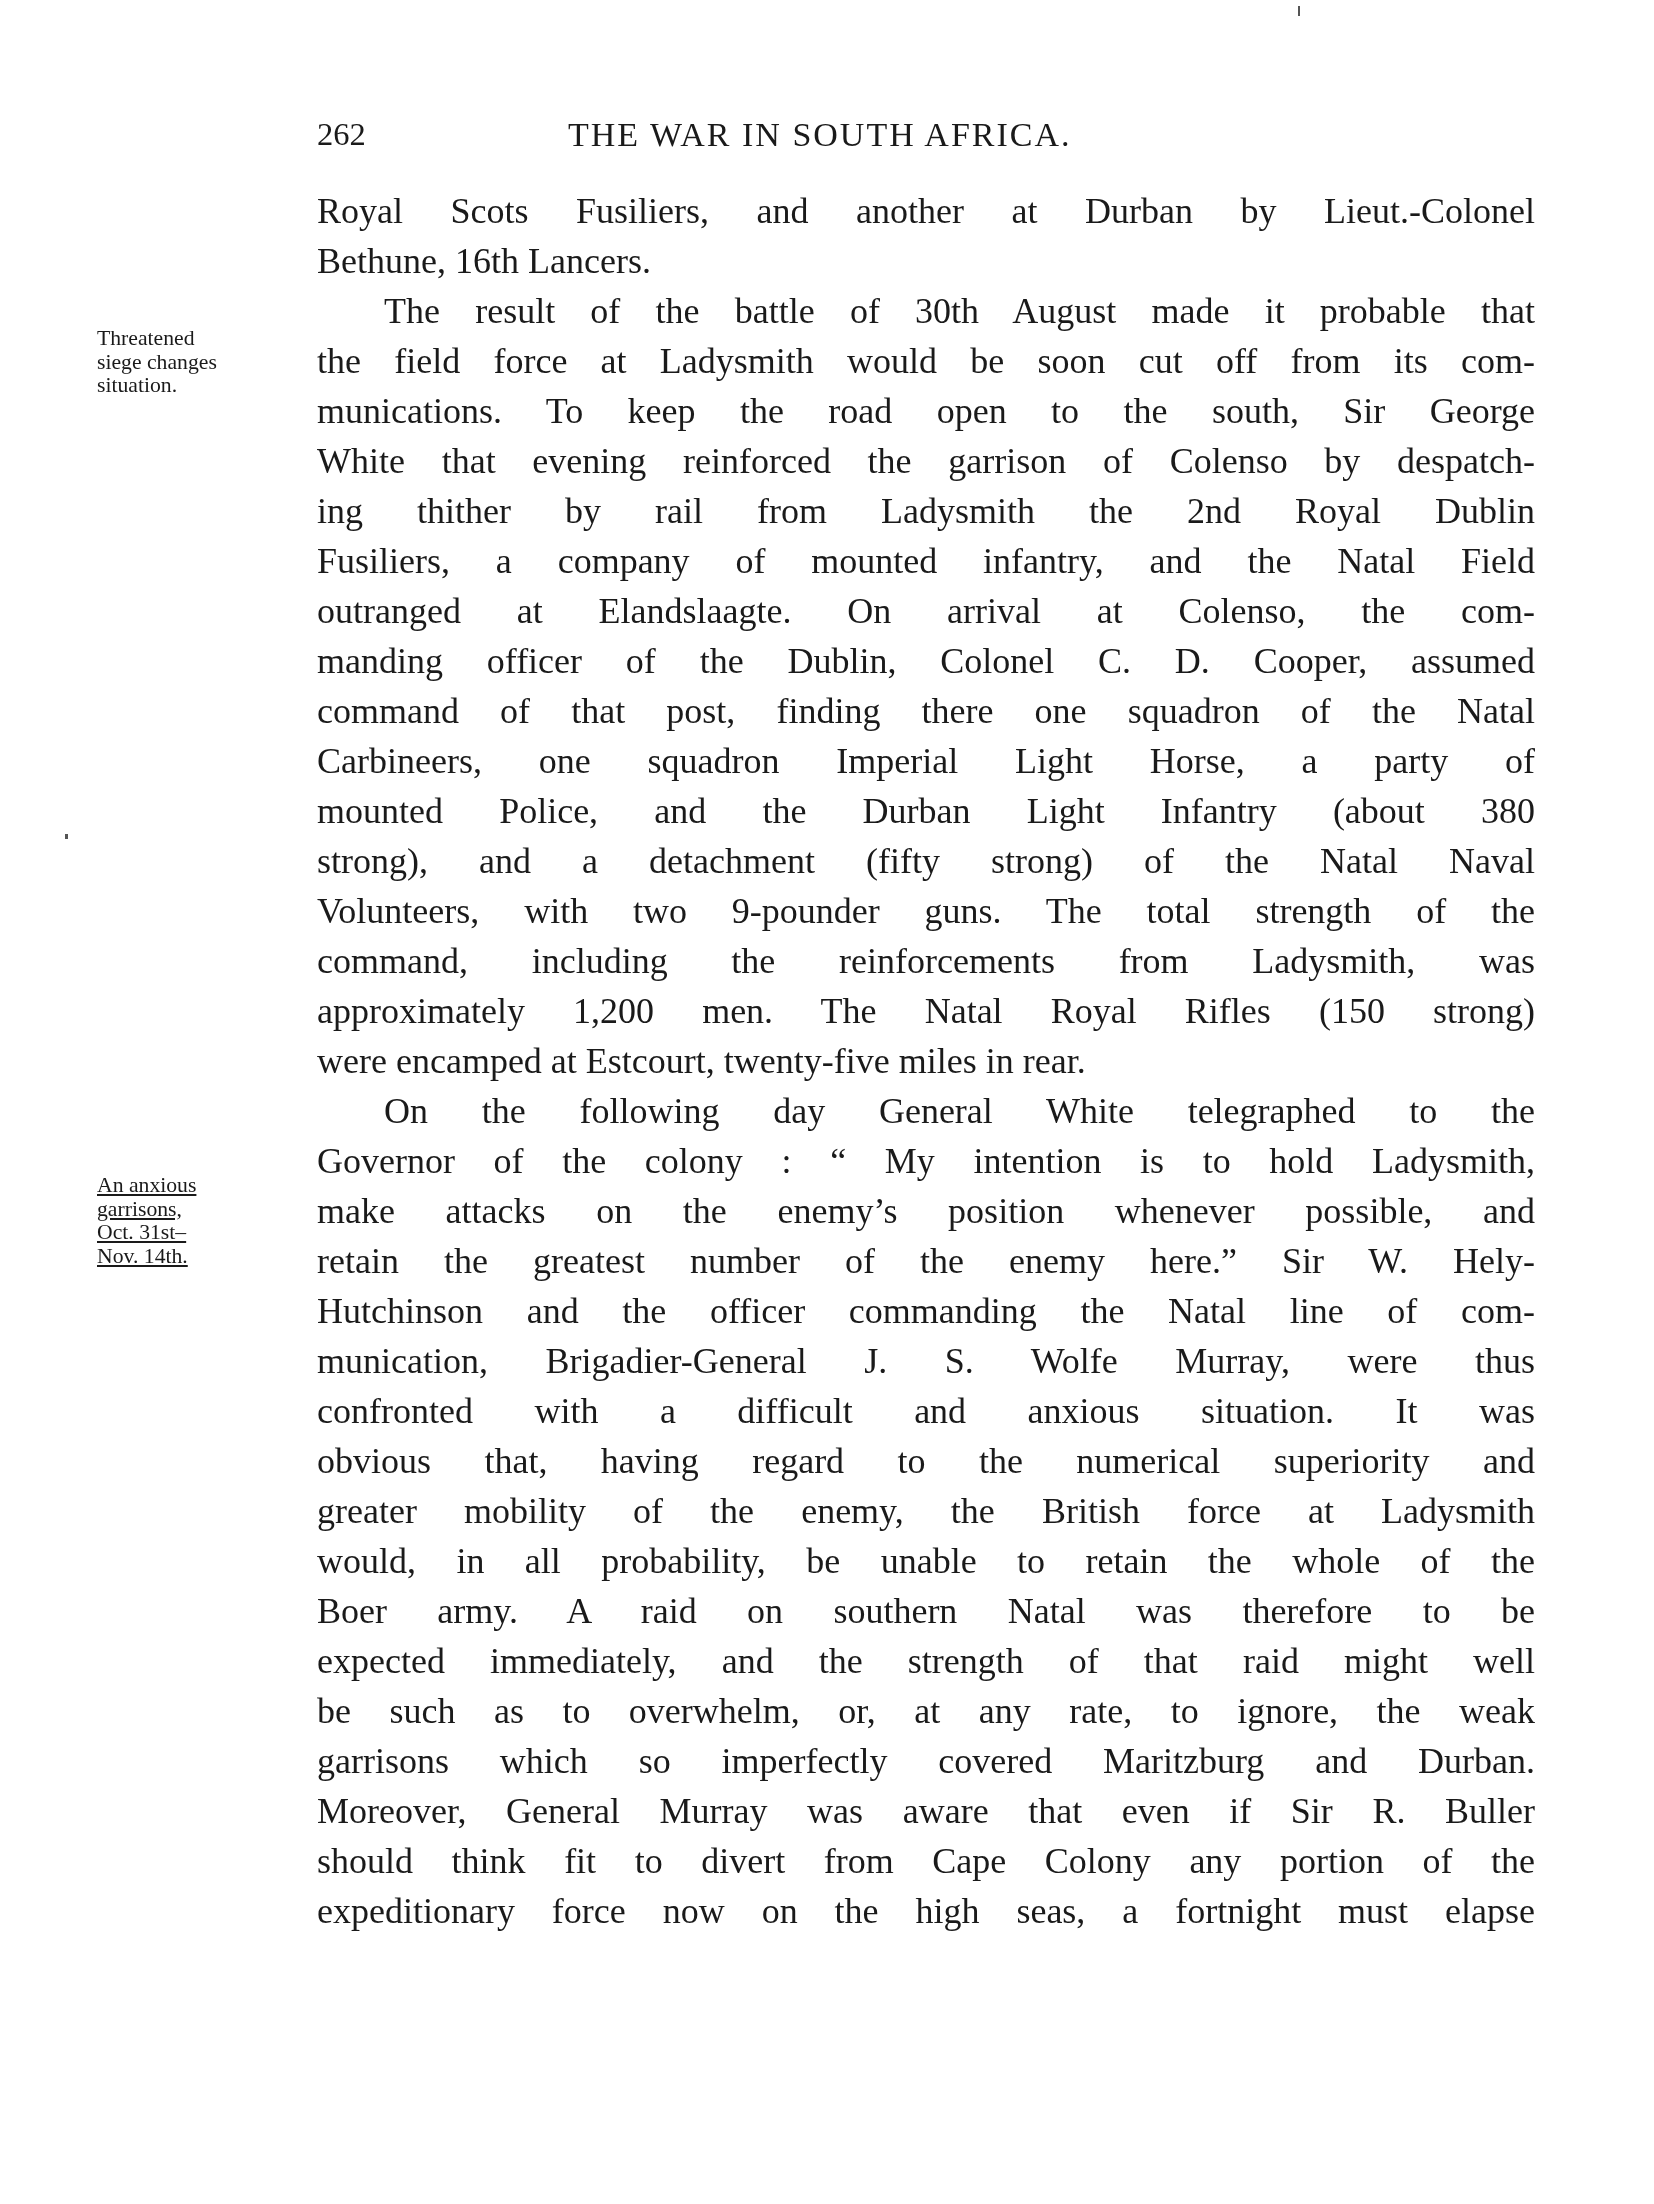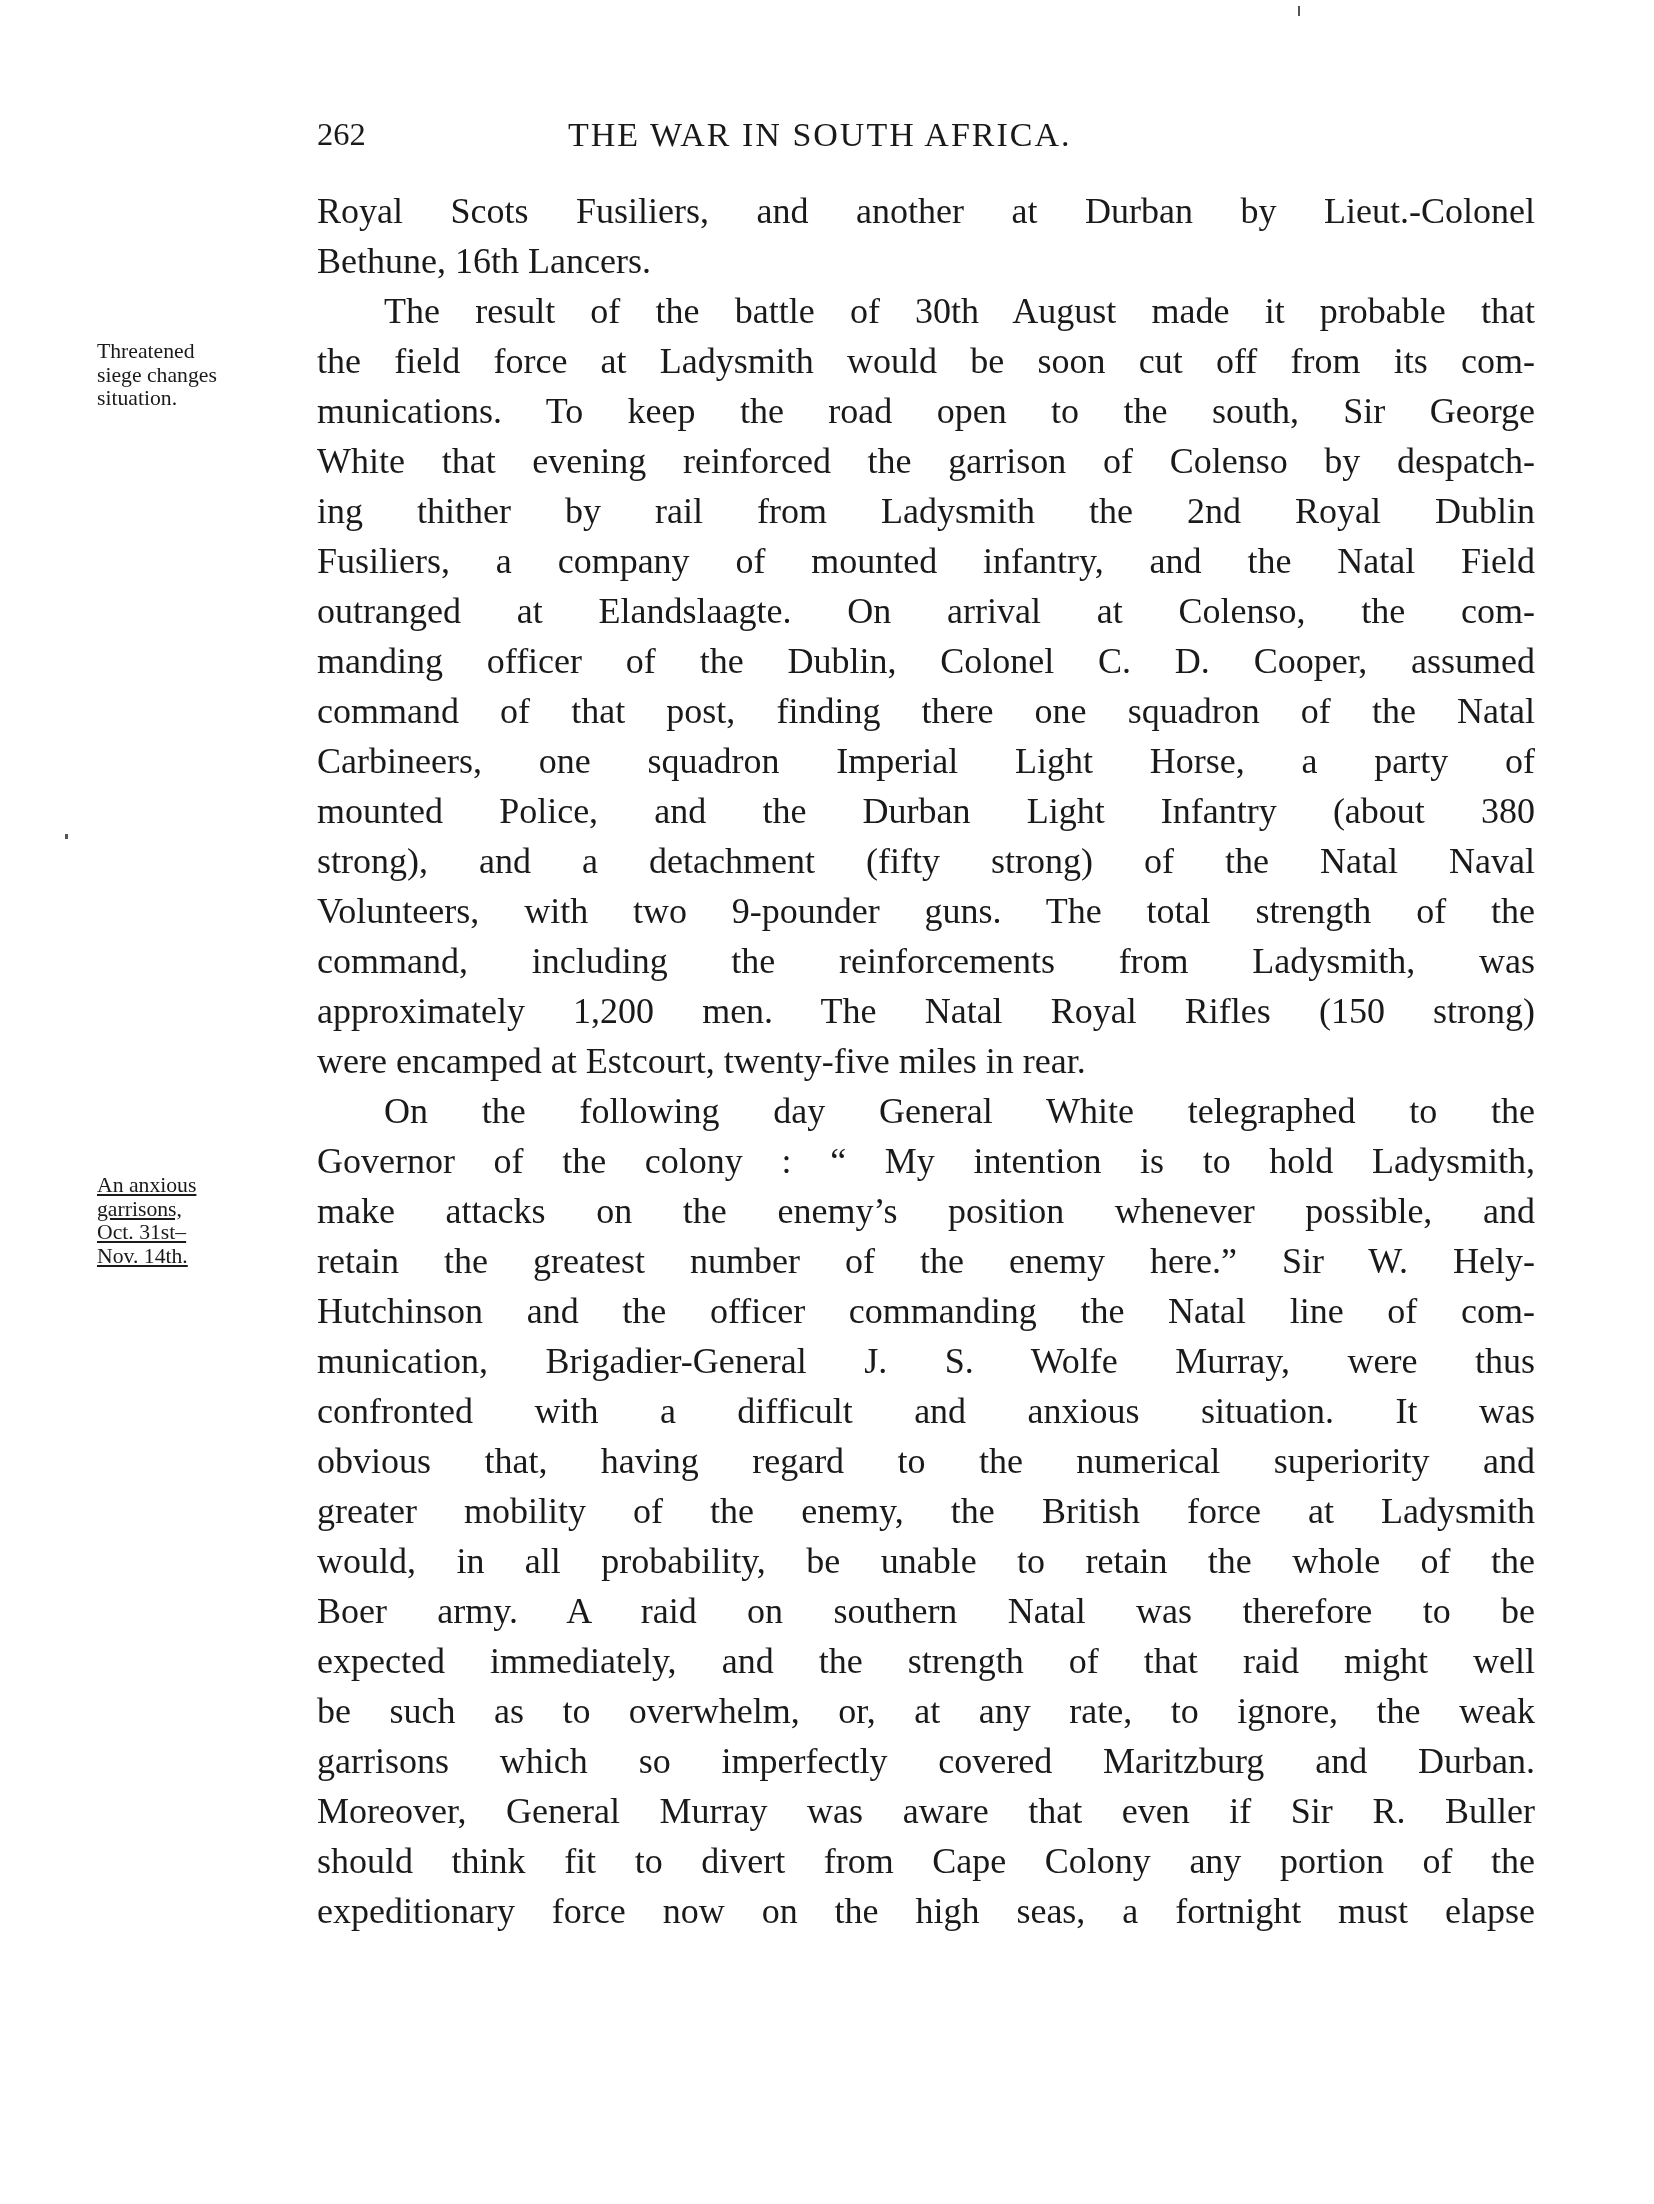--- a/index.html
+++ b/index.html
@@ -18,21 +18,21 @@
   .speck { position: absolute; background: #555; }
 </style>
 </head>
 <body>
 
 <div class="running-head">
   <span class="page-num">262</span>
   <span class="head-title">THE WAR IN SOUTH AFRICA.</span>
 </div>
 
-<div class="margin-note" style="top:340px;">
+<div class="margin-note" style="top:327px;">
   <span>Threatened</span>
   <span>siege changes</span>
   <span>situation.</span>
 </div>
 
 <div class="margin-note" style="top:1174px;text-decoration:underline;">
   <span>An anxious</span>
   <span>garrisons,</span>
   <span>Oct. 31st–</span>
   <span>Nov. 14th.</span>

